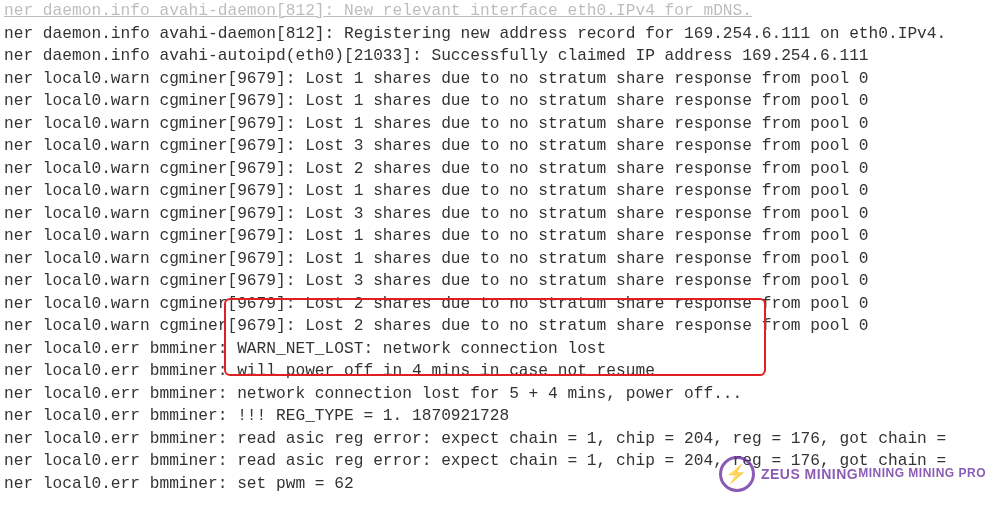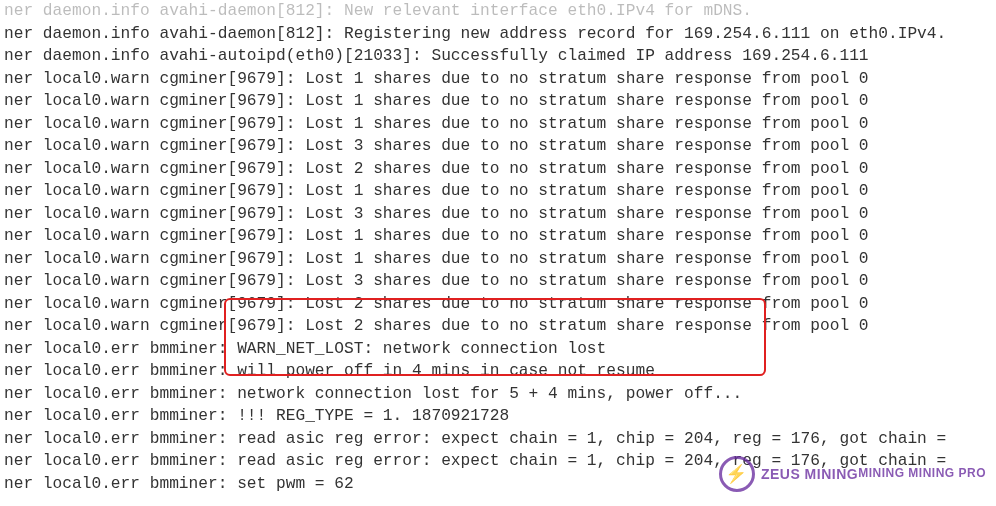--- a/index.html
+++ b/index.html
@@ -17,20 +17,21 @@
     color: #333333;
     white-space: pre;
     padding: 0 4px;
     position: relative;
   }
   .log-line {
     display: block;
   }
   .faded-top {
     opacity: 0.32;
+    text-decoration: underline;
   }
   .highlight-box {
     position: absolute;
     border: 2px solid #e02020;
     border-radius: 6px;
     left: 224px;
     top: 298px;
     width: 538px;
     height: 74px;
     pointer-events: none;

